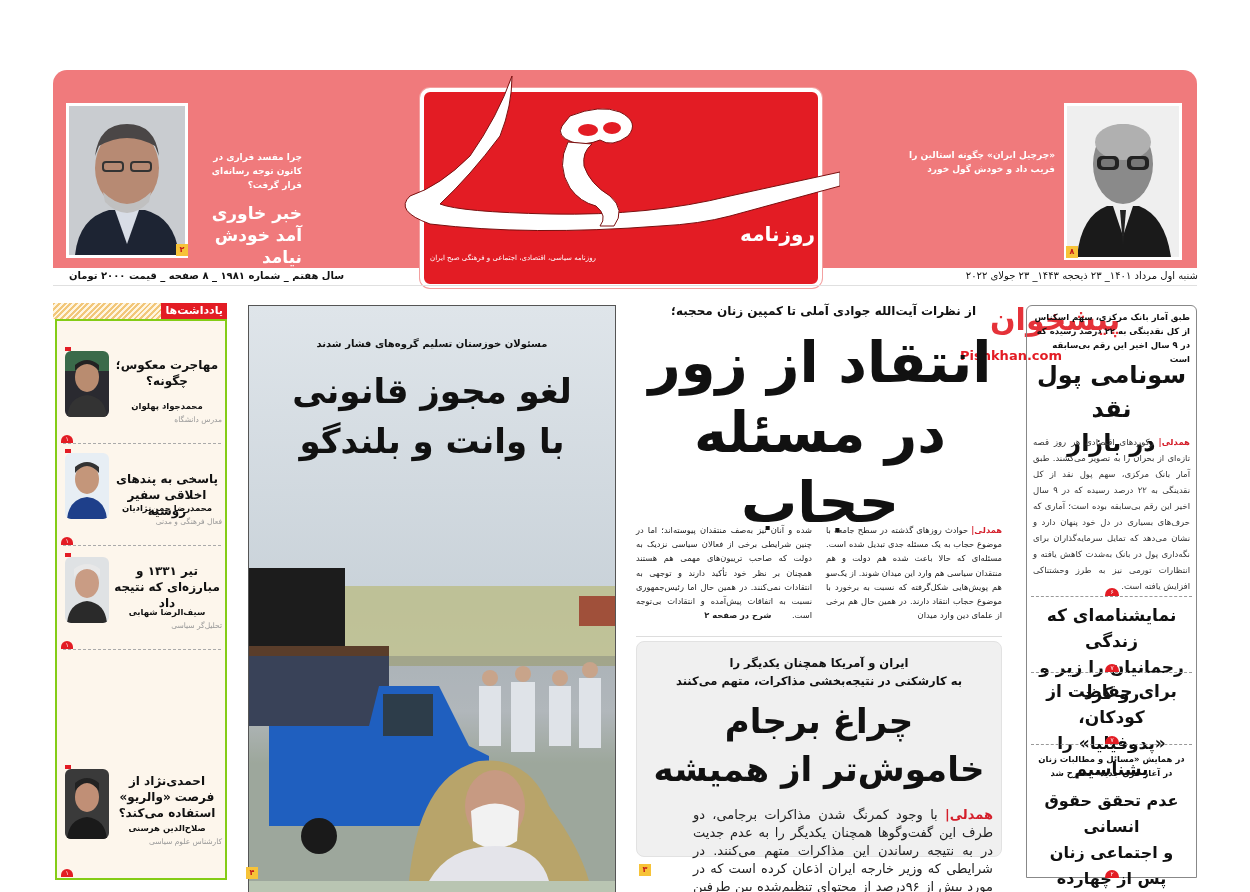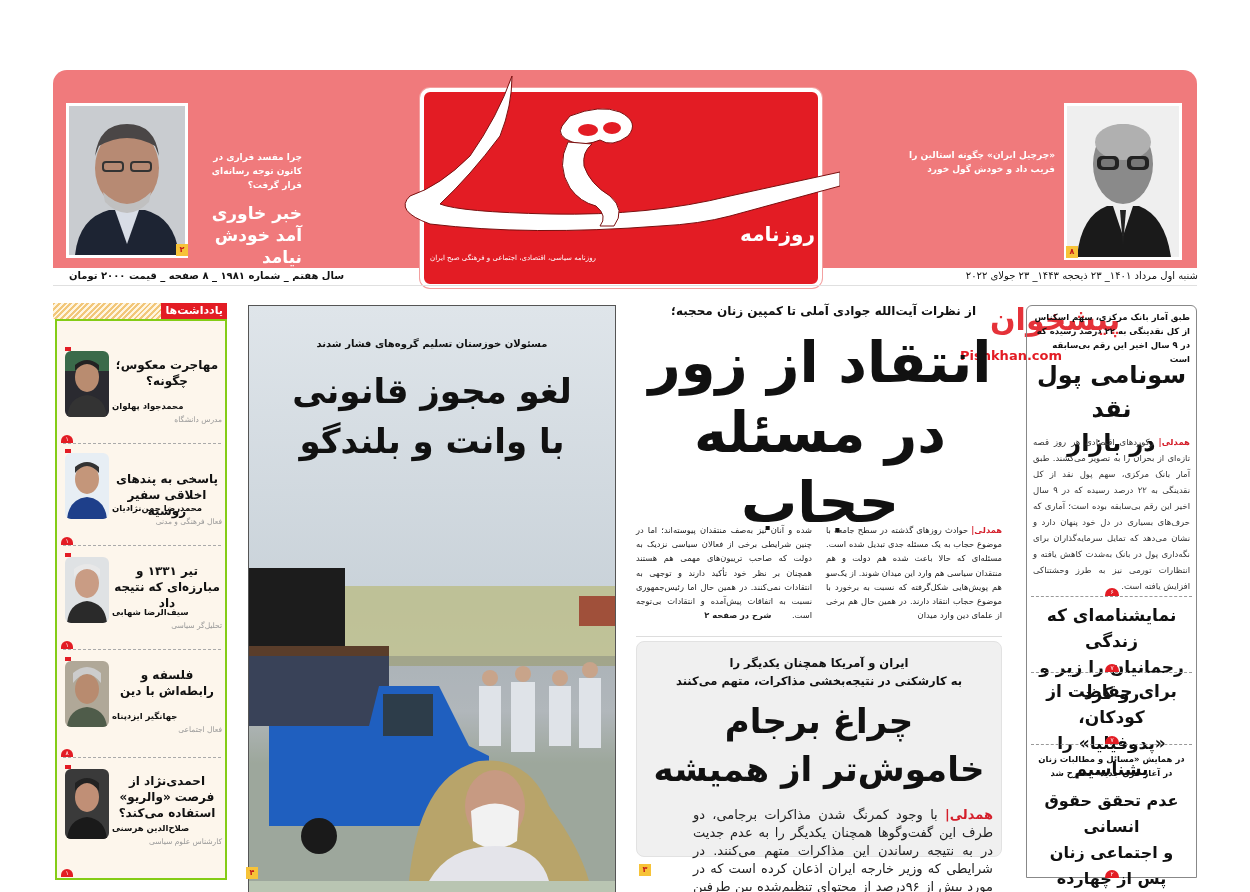--- a/index.html
+++ b/index.html
@@ -25,21 +25,21 @@
   .hr-top { position: absolute; left: 53px; top: 285px; width: 1144px; height: 1px; background: #e0e0e0; }
 
   
   .left-col { position: absolute; left: 53px; top: 303px; width: 174px; height: 577px; }
   .yad-header { position: absolute; left: 0; top: 0; width: 174px; height: 16px; background: repeating-linear-gradient(135deg, #f2c77a 0 2px, #fff5e0 2px 4px); }
   .yad-tab { position: absolute; right: 0; top: 0; background: #e31c24; color: #fff; font-size: 11px; font-weight: bold; padding: 1px 4px; height: 16px; line-height: 14px; direction: rtl; }
   .yad-body { position: absolute; left: 2px; top: 16px; width: 172px; height: 561px; background: #fdf6ec; border: 2px solid #84cc16; }
   .op-item { position: absolute; left: 0; width: 170px; }
   .op-photo { position: absolute; left: 8px; width: 44px; height: 66px; border-radius: 6px; overflow: hidden; }
   .op-title { position: absolute; left: 55px; width: 110px; text-align: center; font-size: 12px; line-height: 16px; font-weight: bold; direction: rtl; }
-  .op-author { position: absolute; left: 55px; width: 110px; text-align: left; font-size: 8.5px; font-weight: bold; direction: rtl; }
+  .op-author { position: absolute; left: 55px; width: 110px; text-align: center; font-size: 8.5px; font-weight: bold; direction: rtl; }
   .op-role { position: absolute; left: 55px; width: 110px; text-align: right; font-size: 7.5px; color: #999; direction: rtl; }
   .op-sep { position: absolute; left: 6px; width: 158px; border-top: 1px dashed #aaa; }
   .op-badge { position: absolute; left: 4px; width: 12px; height: 8px; background: #e31c24; color: #fff; font-size: 6px; text-align: center; line-height: 8px; border-radius: 6px 6px 0 0; }
   .op-flag { position: absolute; left: 8px; width: 6px; height: 4px; background: #e31c24; }
 
   
   .photo-story { position: absolute; left: 248px; top: 305px; width: 368px; height: 739px; border: 1px solid #555; overflow: hidden; background: linear-gradient(#dfe5ea, #c9d2d9 40%, #d7dde2 55%, #b9c5b2 62%); }
   .ps-kicker { position: absolute; left: 0; width: 100%; top: 32px; text-align: center; font-size: 10px; font-weight: bold; direction: rtl; }
   .ps-title { position: absolute; left: 0; width: 100%; top: 60px; text-align: center; font-size: 34px; line-height: 50px; font-weight: bold; direction: rtl; letter-spacing: -1px; }
 
@@ -177,35 +177,20 @@
             <path d="M2 66 Q4 46 22 44 Q40 46 42 66 Z" fill="#2a2a2a"></path>
           </svg>
       </div>
       <div class="op-title" style="top:10px;">تیر ۱۳۳۱ و مبارزه‌ای که نتیجه داد</div>
       <div class="op-author" style="top:54px;">سیف‌الرضا شهابی</div>
       <div class="op-role" style="top:68px;">تحلیل‌گر سیاسی</div>
       <div class="op-badge" style="top:88px;">۱</div>
       <div class="op-sep" style="top:96px;"></div>
     </div>
 
-    <div class="op-item" style="top:336px; height:100px;">
-      <div class="op-flag" style="top:0;"></div>
-      <div class="op-photo" style="top:4px; background:#b0a898;">
-        <svg width="44" height="66" viewBox="0 0 44 66">
-            <ellipse cx="22" cy="28" rx="12" ry="15" fill="#b88b6f"></ellipse>
-            <path d="M8 22 Q22 4 36 22 L36 12 Q22 0 8 12 Z" fill="#ccc"></path>
-            <path d="M2 66 Q4 48 22 46 Q40 48 42 66 Z" fill="#4f5c4a"></path>
-          </svg>
-      </div>
-      <div class="op-title" style="top:10px;">فلسفه و رابطه‌اش با دین</div>
-      <div class="op-author" style="top:54px;">جهانگیر ایزدپناه</div>
-      <div class="op-role" style="top:68px;">فعال اجتماعی</div>
-      <div class="op-badge" style="top:92px;">۸</div>
-      <div class="op-sep" style="top:100px;"></div>
-    </div>
 
     <div class="op-item" style="top:444px; height:110px;">
       <div class="op-flag" style="top:0;"></div>
       <div class="op-photo" style="top:4px; height:70px; background:#3a3a3a;">
         <svg width="44" height="70" viewBox="0 0 44 70">
             <ellipse cx="22" cy="28" rx="12" ry="15" fill="#c08f76"></ellipse>
             <path d="M10 22 Q22 6 34 22 L34 14 Q22 4 10 14 Z" fill="#222"></path>
             <path d="M2 70 Q4 50 22 48 Q40 50 42 70 Z" fill="#1a1a1a"></path>
           </svg>
       </div>

